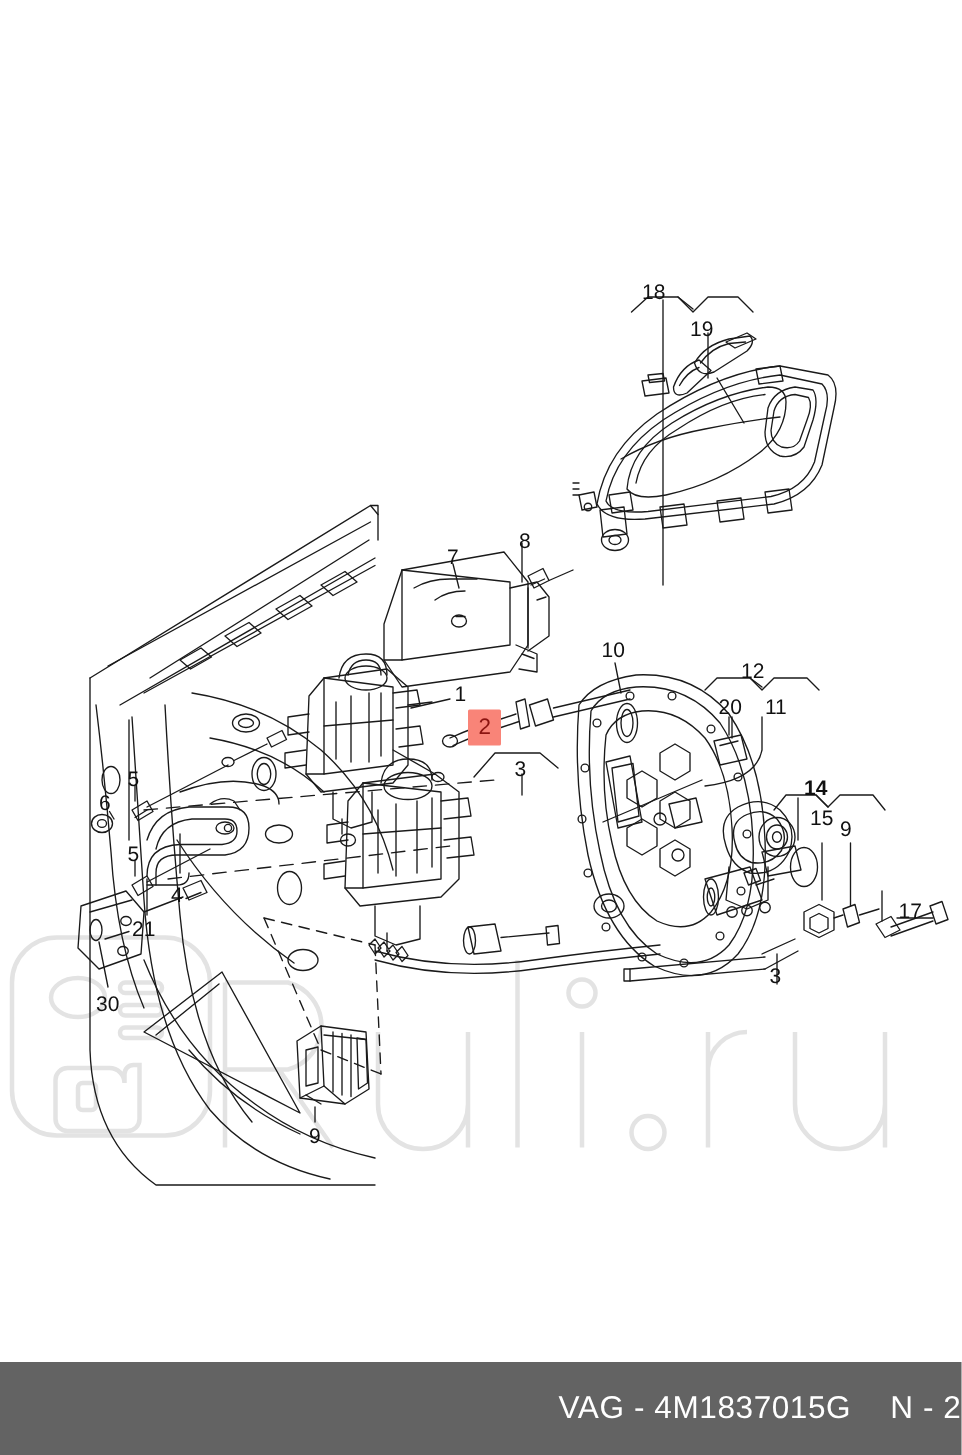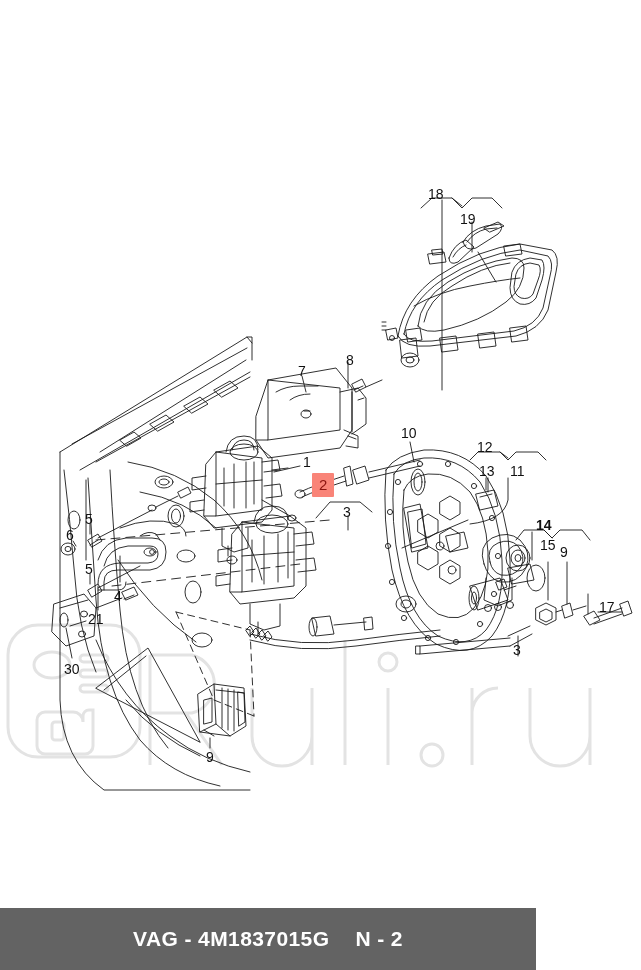--- a/index.html
+++ b/index.html
@@ -27,23 +27,23 @@
   .lbl.hl{
     background:#f98478;
     color:#8c1410;
     font-size:15px;
     padding:4px 7px 5px 7px;
     border-radius:1px;
   }
 
   
   #footer{
-    position:absolute;left:0;top:908px;width:536px;height:62px;
+    position:absolute;left:0;top:908px;width:641px;height:62px;
     background:#636363;
-    display:flex;align-items:center;justify-content:center;font-weight:bold;
+    display:flex;align-items:center;justify-content:flex-end;
   }
   #footer .ftxt{
     color:#ffffff;font-size:21px;letter-spacing:.4px;
     font-family:"Liberation Sans", sans-serif;
   }
   #footer .fgap{display:inline-block;width:26px;}
 </style>
 </head>
 <body>
 
@@ -459,22 +459,22 @@
     <span class="lbl" style="left:513px;top:643px;">3</span>
     <span class="lbl" style="left:114px;top:589px;">4</span>
     <span class="lbl" style="left:85px;top:512px;">5</span>
     <span class="lbl" style="left:85px;top:562px;">5</span>
     <span class="lbl" style="left:66px;top:528px;">6</span>
     <span class="lbl" style="left:298px;top:364px;">7</span>
     <span class="lbl" style="left:346px;top:353px;">8</span>
     <span class="lbl" style="left:206px;top:750px;">9</span>
     <span class="lbl" style="left:401px;top:426px;">10</span>
     <span class="lbl" style="left:510px;top:464px;">11</span>
-    <span class="lbl" style="left:477px;top:440px;text-align:right;">12</span>
-    <span class="lbl" style="left:479px;top:464px;">13</span>
+    <span class="lbl" style="left:494px;top:440px;text-align:right;">12</span>
+    <span class="lbl" style="left:479px;top:464px;">20</span>
     <span class="lbl" style="left:536px;top:518px;font-weight:bold;">14</span>
     <span class="lbl" style="left:540px;top:538px;">15</span>
     <span class="lbl" style="left:560px;top:545px;">9</span>
     <span class="lbl" style="left:579px;top:600px;margin-left:20px;">17</span>
     <span class="lbl" style="left:428px;top:187px;">18</span>
     <span class="lbl" style="left:460px;top:212px;">19</span>
     <span class="lbl" style="left:64px;top:662px;">30</span>
     <span class="lbl" style="left:88px;top:612px;">21</span>
   </div>
 

